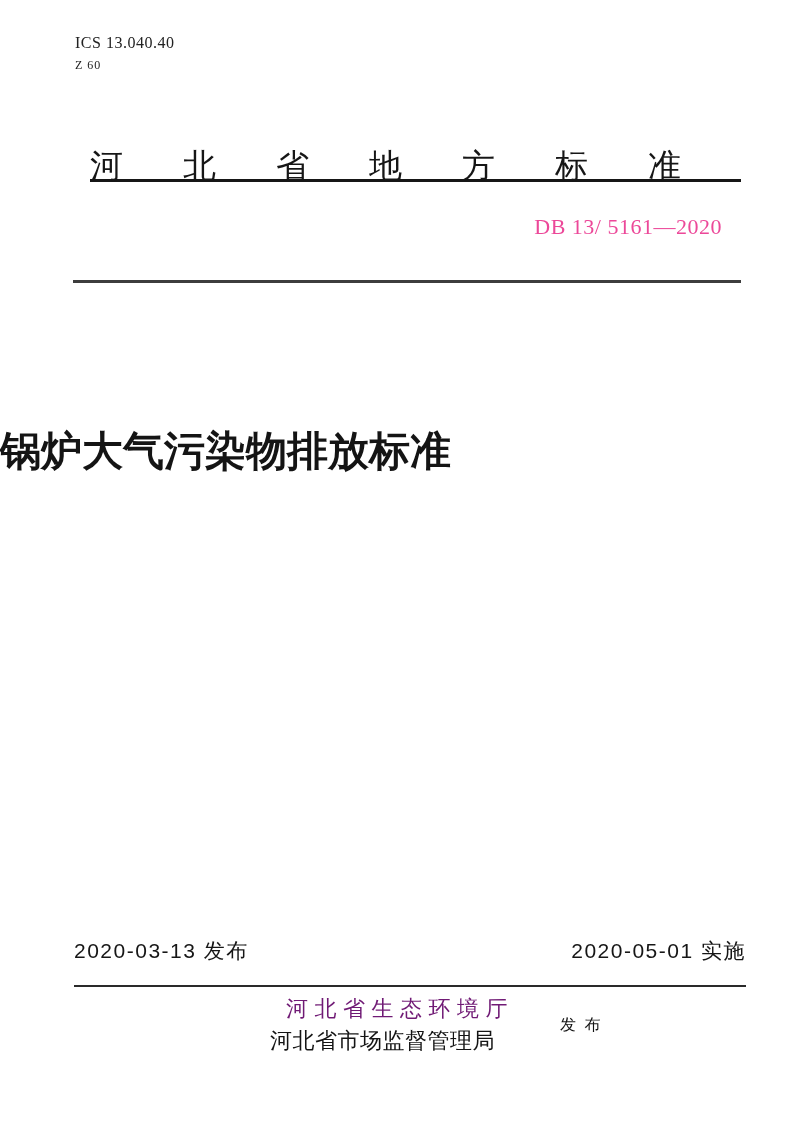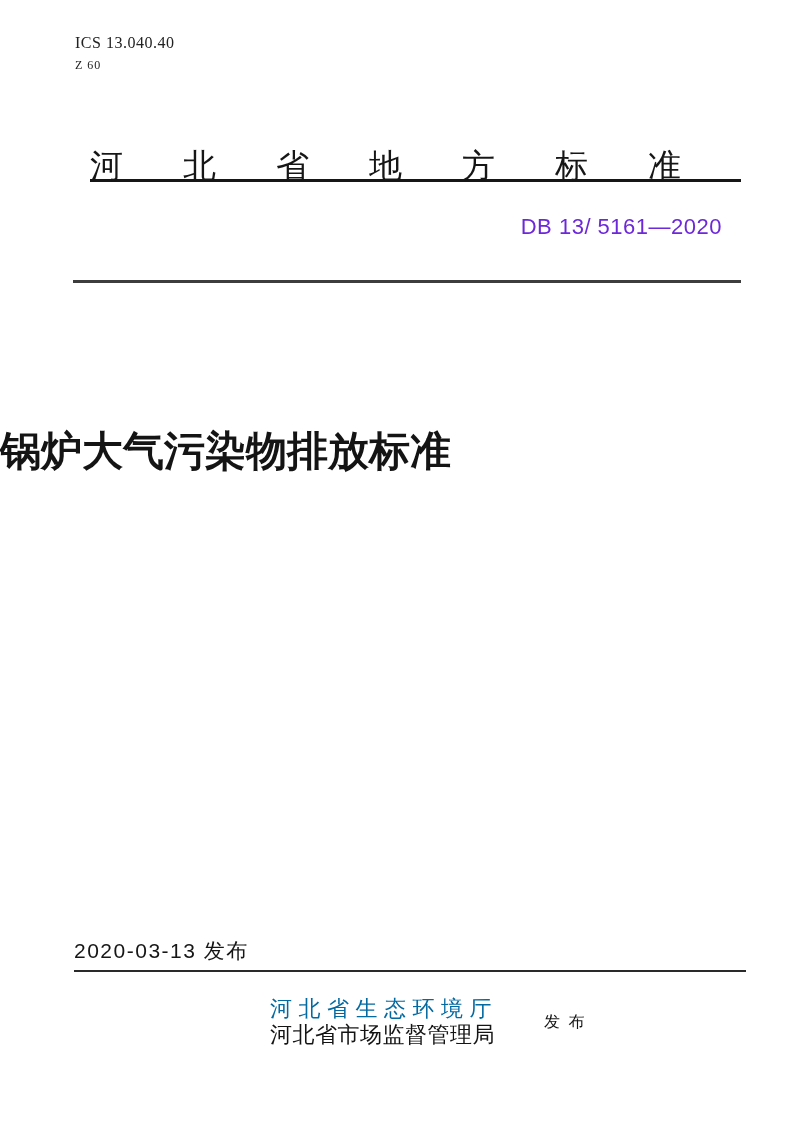--- a/index.html
+++ b/index.html
@@ -53,24 +53,24 @@
     line-height: 1.2;
     letter-spacing: 60px;
     white-space: nowrap;
     color: #161616;
     text-decoration: underline;
   }
   .standard-number {
     position: absolute;
     right: 71px;
     top: 214px;
-    font-family: Liberation Sans, sans-serif;
+    font-family: Liberation Serif, serif;
     font-size: 22px;
     letter-spacing: 0.5px;
-    color: #6d28d9;
+    color: #ec4899;
   }
   .header-divider {
     position: absolute;
     left: 73px;
     right: 52px;
     top: 280px;
     height: 3px;
     background: #3d3d3d;
   }
   .doc-title {
@@ -90,47 +90,49 @@
     left: 74px;
     width: 672px;
     top: 937px;
     display: flex;
     justify-content: space-between;
     align-items: baseline;
     font-size: 21px;
     letter-spacing: 1.5px;
     color: #161616;
     border-bottom: 2px solid #2a2a2a;
-    padding-bottom: 5px;
+    padding-bottom: 20px;
   }
   .publisher-block {
     position: absolute;
     left: 270px;
     top: 996px;
     display: flex;
     align-items: center;
     gap: 46px;
   }
   .issuer-lines {
     display: flex;
     flex-direction: column;
   }
   .issuer-primary {
     font-size: 22px;
     line-height: 26px;
     letter-spacing: 6.5px;
     white-space: nowrap;
-    color: #0369a1;
+    color: #701a75;
+    margin-left: 16px;
   }
   .issuer-secondary {
     font-size: 22px;
     line-height: 26px;
     letter-spacing: 0.5px;
     white-space: nowrap;
     color: #141414;
+    margin-top: 6px;
   }
   .release-label {
     font-size: 16px;
     letter-spacing: 2px;
     white-space: nowrap;
     color: #141414;
   }
 </style>
 </head>
 <body>
@@ -145,20 +147,21 @@
   <div class="standard-type">河北省地方标准</div>
 
   <div class="standard-number">DB 13/ 5161—2020</div>
 
   <div class="header-divider"></div>
 
   <h1 class="doc-title">锅炉大气污染物排放标准</h1>
 
   <div class="dates-row">
     <span>2020-03-13 发布</span>
+    <span>2020-05-01 实施</span>
   </div>
 
   <div class="publisher-block">
     <div class="issuer-lines">
       <div class="issuer-primary">河北省生态环境厅</div>
       <div class="issuer-secondary">河北省市场监督管理局</div>
     </div>
     <div class="release-label">发 布</div>
   </div>
 

